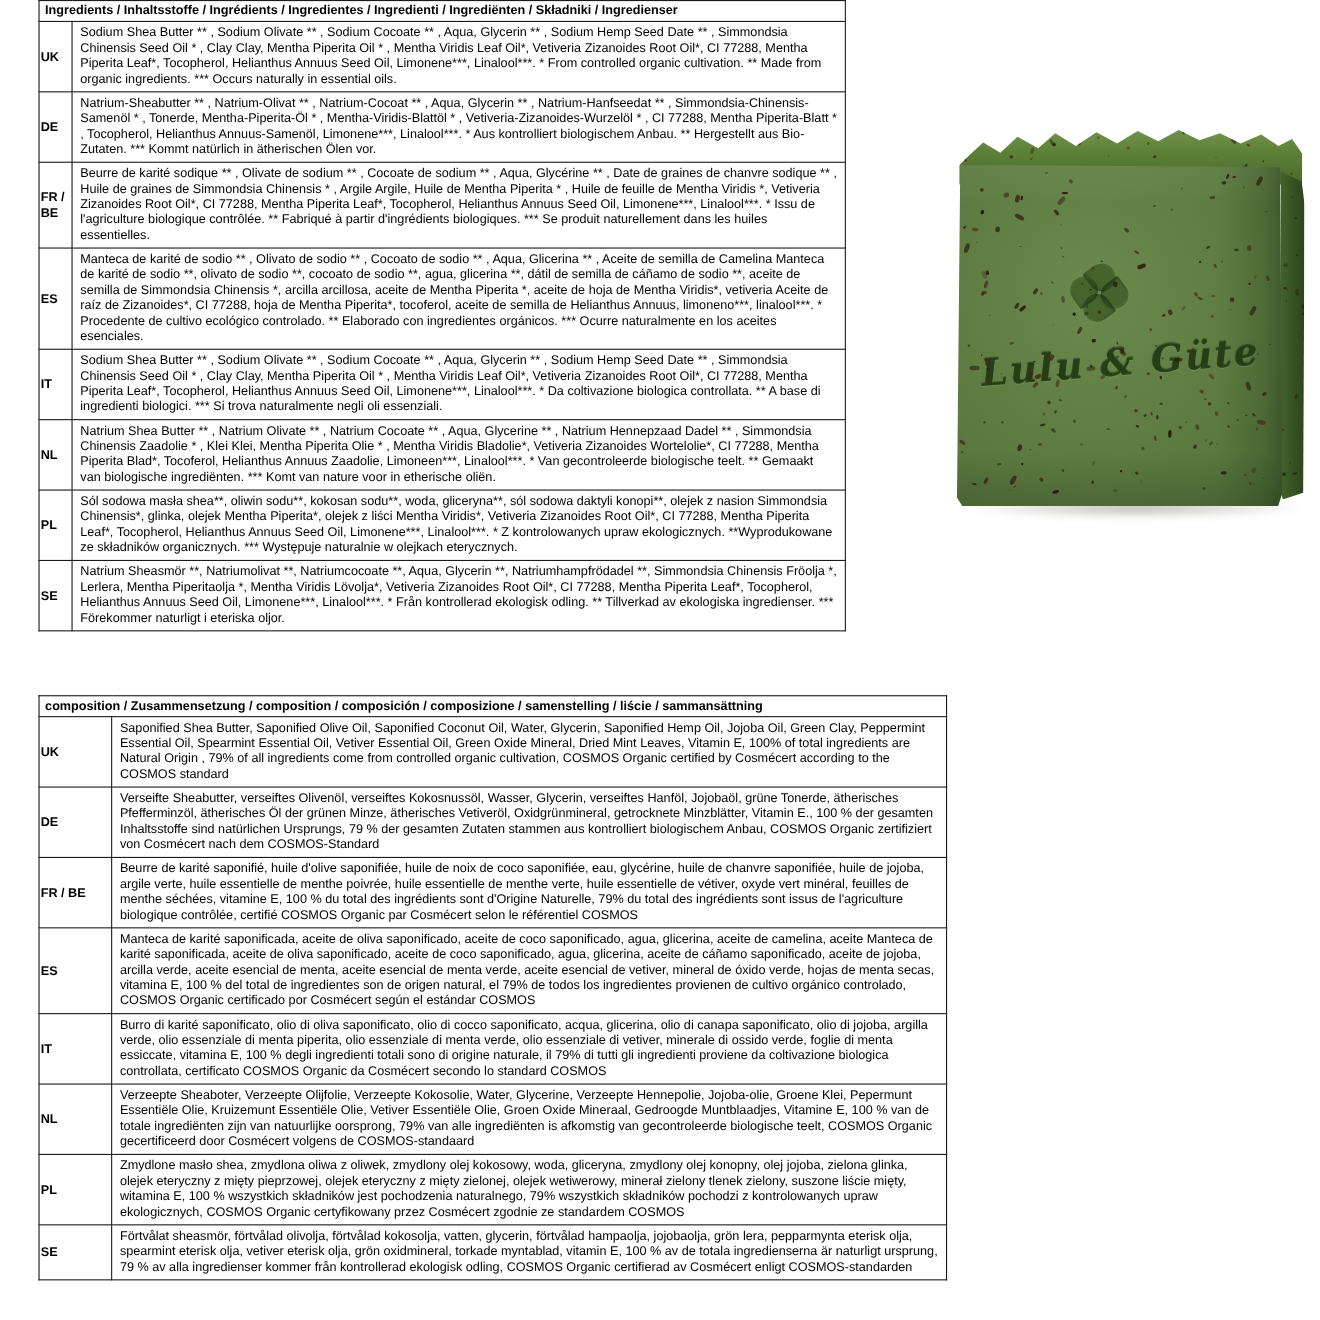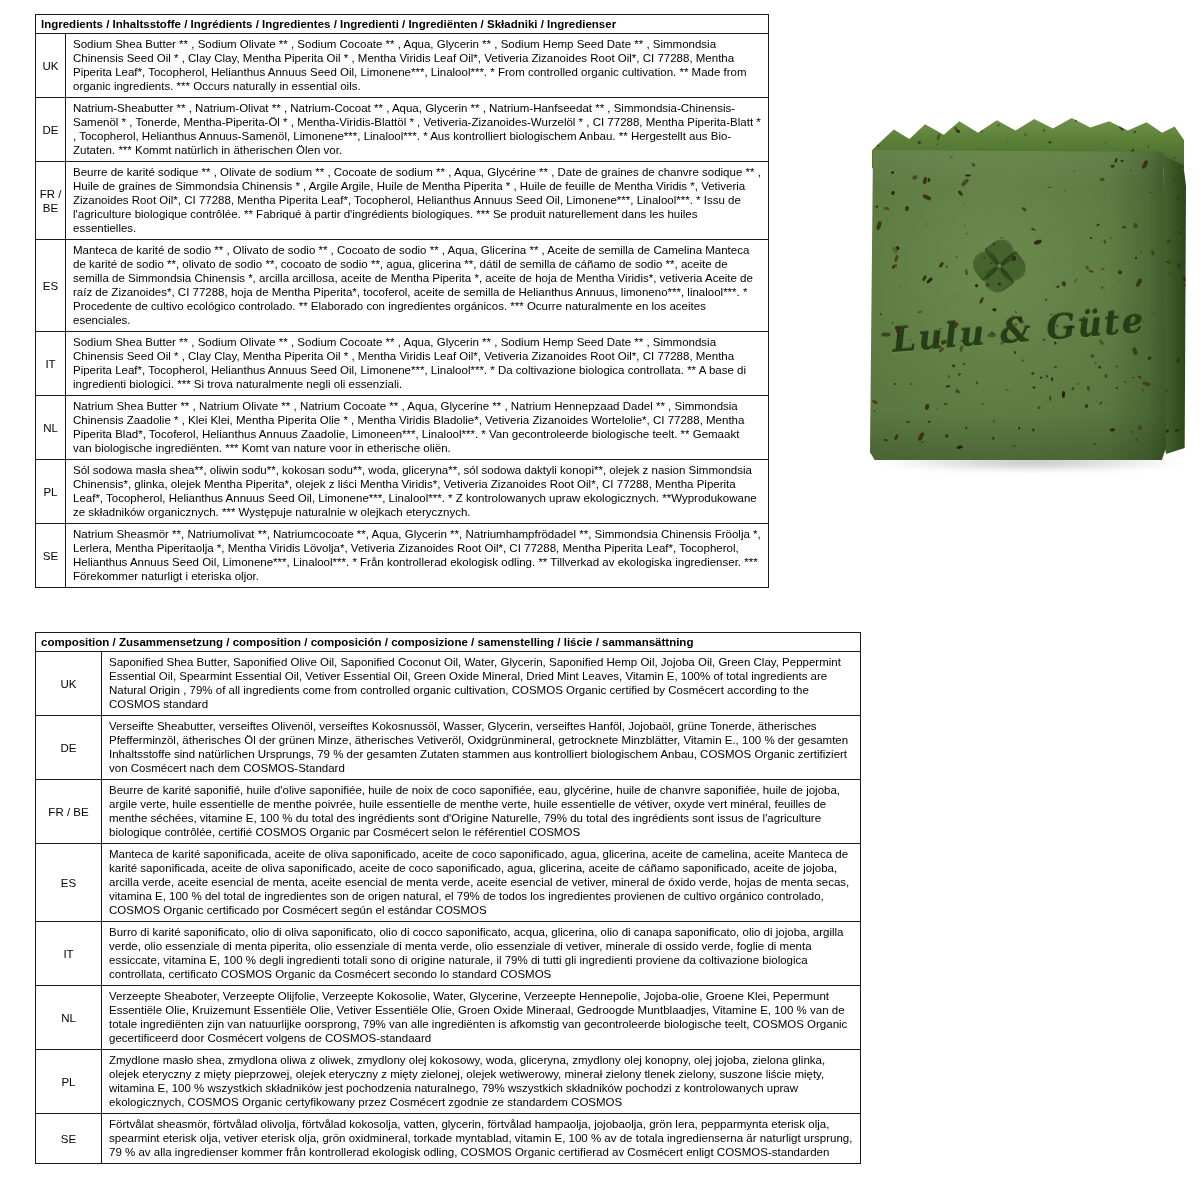--- a/index.html
+++ b/index.html
@@ -5,26 +5,26 @@
   *{box-sizing:border-box;margin:0;padding:0}
   html,body{width:1200px;height:1200px}
   body{
     background:#ffffff;
     font-family:"Liberation Sans",sans-serif;
     position:relative;
     overflow:hidden;
     color:#000;
   }
   table{border-collapse:collapse;position:absolute;left:35px;table-layout:fixed;background:#fff}
-  #table-ingredients{top:14px;width:734px}
+  #table-ingredients{top:0;width:734px}
   #table-composition{top:632px;width:826px}
   th,td{border:1px solid #1a1a1a}
   th{font-size:11.5px;font-weight:bold;text-align:left;padding:2px 5px;line-height:14px}
   td{font-size:11.5px;line-height:14px;vertical-align:middle}
-  td.lang{text-align:center;font-weight:normal;padding:2px 1px}
+  td.lang{font-weight:bold;padding:2px 1px}
   #table-ingredients col.c-lang{width:30px}
   #table-composition col.c-lang{width:66px}
   td.txt{padding:3px 7px 4px}
 
   
   .soap-scene{position:absolute;left:862px;top:112px;width:338px;height:362px}
   .soap-shadow{
     position:absolute;left:12px;right:10px;bottom:2px;height:20px;
     background:radial-gradient(ellipse at center,rgba(40,45,30,.30),rgba(40,45,30,0) 70%);
     filter:blur(3px);

